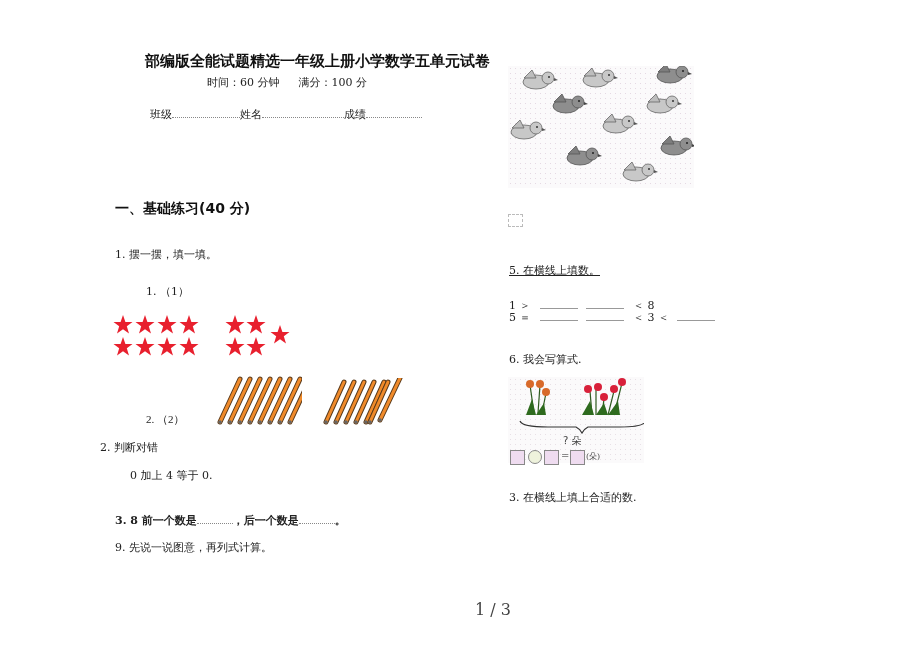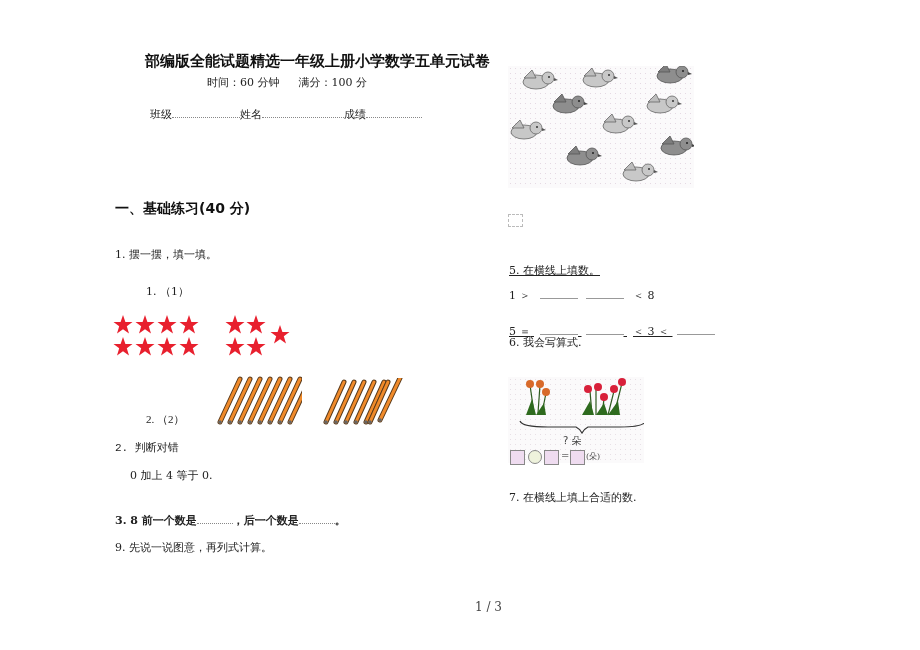--- a/index.html
+++ b/index.html
@@ -112,21 +112,21 @@
         </g>
       <g>
           <line x1="52" y1="44" x2="70" y2="4" stroke="#5a3a1a" stroke-width="5"></line>
           <line x1="52" y1="44" x2="70" y2="4" stroke="#f08a2a" stroke-width="3"></line>
           <circle cx="52" cy="44" r="1.8" fill="#666"></circle>
         </g>
     </g>
   </svg>
 </div>
 
-<div class="abs txt" style="left:115px; top:440px;font-family:Liberation Mono, monospace;">2. 判断对错</div>
+<div class="abs txt" style="left:100px; top:440px;">2. 判断对错</div>
 <div class="abs txt" style="left:130px; top:468px;">0 加上 4 等于 0.</div>
 
 <div class="abs txt" style="left:115px; top:511px;font-weight:bold;">
   <span>3. 8 前一个数是</span><span class="dotblank" style="width:36px"></span><span>，后一个数是</span><span class="dotblank" style="width:36px"></span><span>。</span>
 </div>
 
 <div class="abs txt" style="left:115px; top:540px;">9. 先说一说图意，再列式计算。</div>
 
 <div class="birds">
   <svg width="186" height="122" viewBox="0 0 186 122">
@@ -154,35 +154,35 @@
     <use href="#bl" x="0" y="56"></use>
     <use href="#bl" x="92" y="50"></use>
     <use href="#bd" x="150" y="72"></use>
     <use href="#bd" x="56" y="82"></use>
     <use href="#bl" x="112" y="98"></use>
   </svg>
 </div>
 <div class="placeholder-box"></div>
 
 <div class="abs txt" style="left:509px; top:263px;text-decoration:underline;">5. 在横线上填数。</div>
-<div class="abs txt" style="left:509px; top:286px;">
+<div class="abs txt" style="left:509px; top:296px;">
   <span>1 ＞</span>
   <span class="blank" style="width:38px; margin-left:6px"></span>
   <span class="blank" style="width:38px; margin-left:4px"></span>
   <span style="margin-left:6px">＜ 8</span>
 </div>
-<div class="abs txt" style="left:509px; top:322px;text-decoration:underline;">
+<div class="abs txt" style="left:509px; top:308px;">
   <span>5 ＝</span>
   <span class="blank" style="width:38px; margin-left:6px"></span>
   <span class="blank" style="width:38px; margin-left:4px"></span>
   <span style="margin-left:6px">＜ 3 ＜</span>
   <span class="blank" style="width:38px; margin-left:4px"></span>
 </div>
 
-<div class="abs txt" style="left:509px; top:335px;text-align:right;">6. 我会写算式.</div>
+<div class="abs txt" style="left:509px; top:352px;text-align:right;">6. 我会写算式.</div>
 <div class="flowers">
   <svg width="136" height="86" viewBox="0 0 136 86">
     <g stroke="#2e5a1e" stroke-width="1.2" fill="none">
       <line x1="22" y1="8" x2="26" y2="36"></line>
         <line x1="32" y1="8" x2="30" y2="36"></line>
         <line x1="38" y1="16" x2="34" y2="36"></line>
       <line x1="82" y1="14" x2="84" y2="38"></line>
         <line x1="88" y1="12" x2="88" y2="38"></line>
         <line x1="96" y1="22" x2="94" y2="38"></line>
         <line x1="106" y1="14" x2="100" y2="38"></line>
@@ -211,15 +211,15 @@
   </svg>
   <div class="abs" style="left:55px; top:57px; font-size:10px; font-family:'DejaVu Sans','Liberation Sans',sans-serif; color:#444;">? 朵</div>
 </div>
 <div class="sq" style="left:510px; top:450px;"></div>
 <div class="circ" style="left:528px; top:450px;"></div>
 <div class="sq" style="left:544px; top:450px;"></div>
 <div class="abs" style="left:561px; top:450px; font-size:10px;">=</div>
 <div class="sq" style="left:570px; top:450px;"></div>
 <div class="abs" style="left:586px; top:451px; font-size:8px; color:#444;">(朵)</div>
 
-<div class="abs txt" style="left:509px; top:490px;">7. 在横线上填上合适的数.</div>
-
-<div class="abs" style="left:475px; top:600px; font-size:12px; color:#444;">1 / 3</div>
+<div class="abs txt" style="left:509px; top:490px;">3. 在横线上填上合适的数.</div>
+
+<div class="abs" style="left:475px; top:600px; font-size:16px; color:#444;">1 / 3</div>
 
 </body></html>

